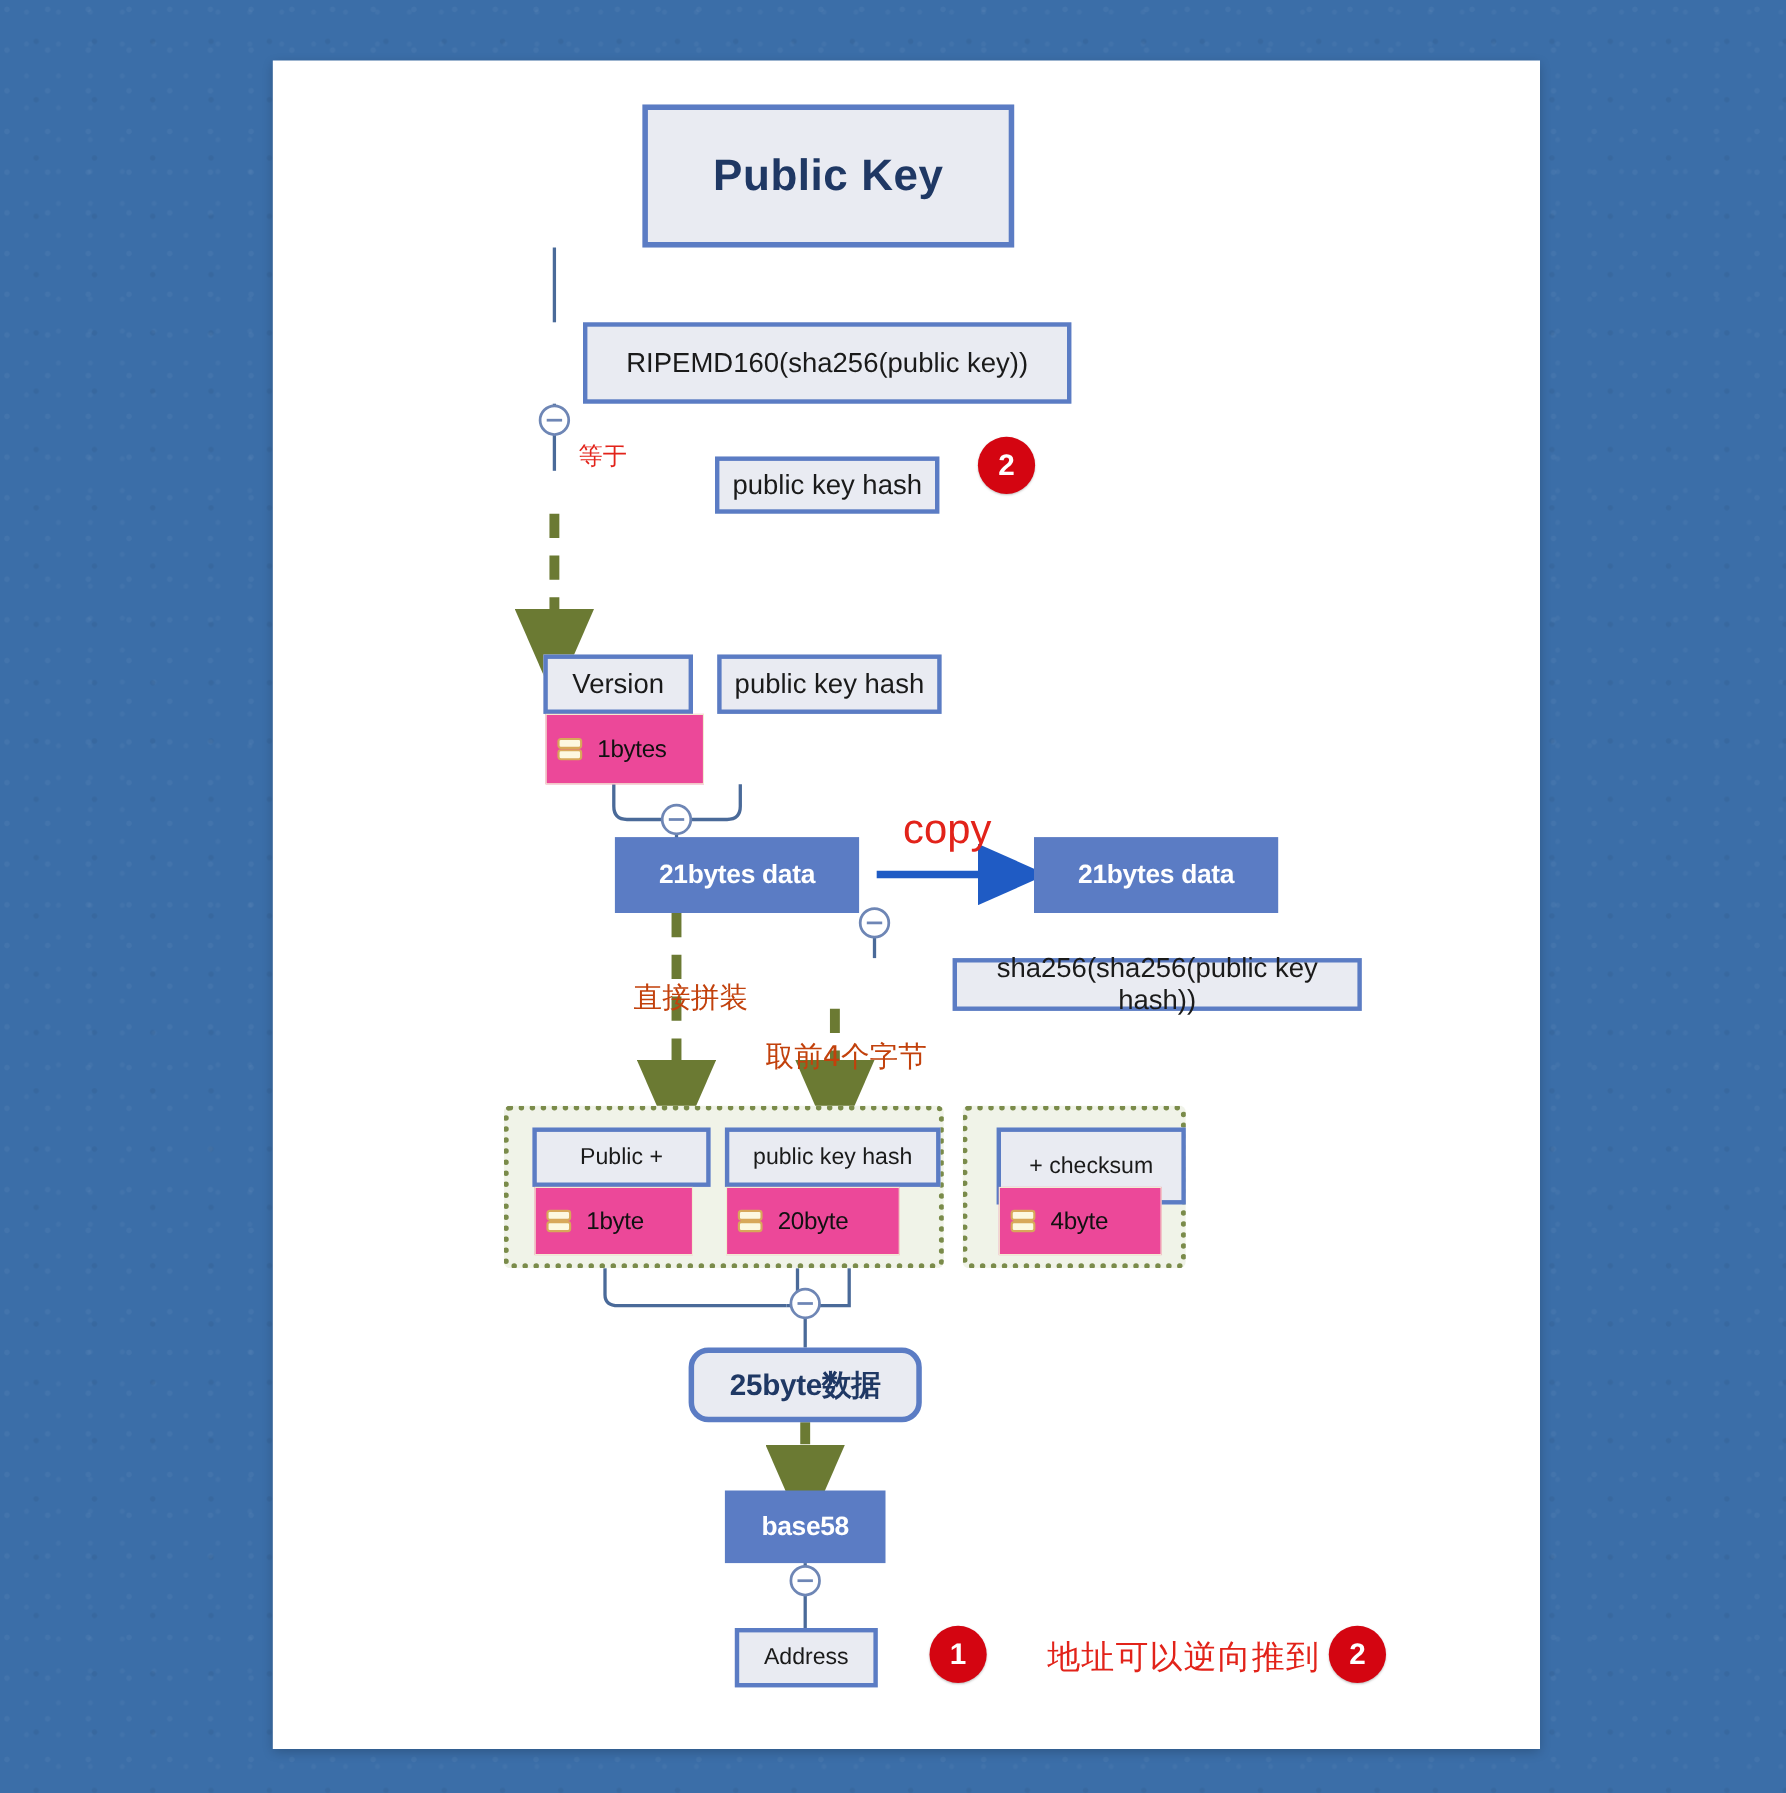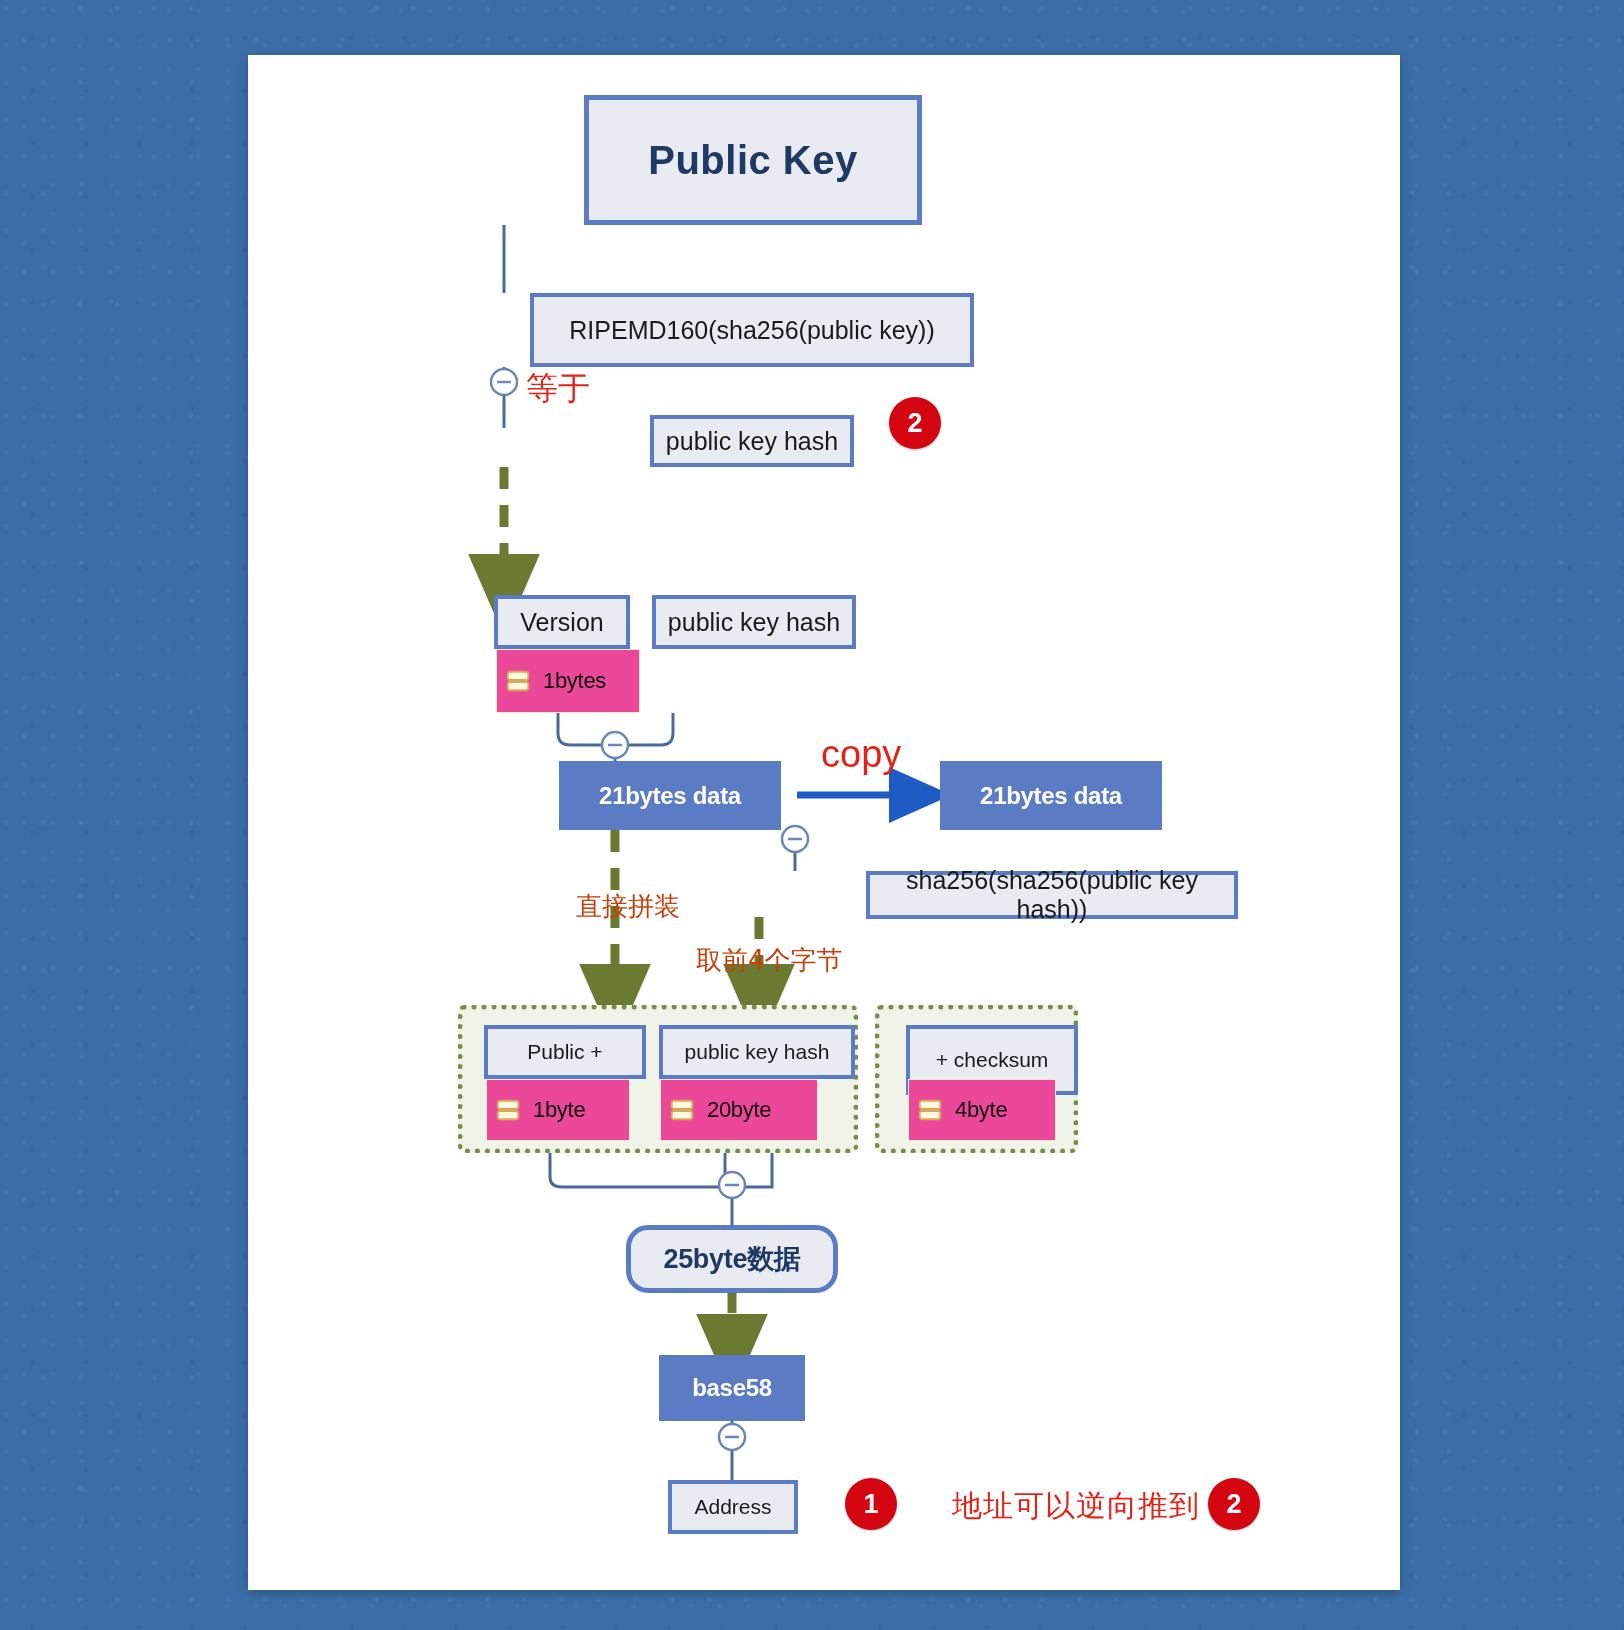--- a/index.html
+++ b/index.html
@@ -41,21 +41,21 @@
     color:#ffffff;
     border:0;
     font-weight:bold;
   }
   .rounded{border-radius:18px;}
 
   .ttl-public-key{font-size:40px;font-weight:bold;letter-spacing:.5px;color:#1f3864;}
   .t-plain{font-size:25px;color:#1a1a1a;font-weight:normal;}
   .t-small{font-size:21px;color:#1a1a1a;font-weight:normal;}
   .t-fill{font-size:24px;font-weight:bold;color:#fff;letter-spacing:-.3px;}
-  .t-fill-big{font-size:27px;font-weight:bold;color:#1f3864;letter-spacing:-.3px;border-radius:22px;}
+  .t-fill-big{font-size:27px;font-weight:bold;color:#1f3864;letter-spacing:-.3px;}
 
   
   .bytechip{
     position:absolute;box-sizing:border-box;
     background:#ec4899;
     border:1px solid #f3ead0;
     display:flex;align-items:center;gap:12px;
     padding-left:8px;
     font-size:22px;color:#1a1a1a;
   }
@@ -68,21 +68,21 @@
   .groupbox{
     position:absolute;box-sizing:border-box;
     border:5px dotted #7a8b4a;
     background:#f0f3e8;
     border-radius:6px;
   }
 
   
   .anno{position:absolute;}
   .cn-note{font-size:26px;color:#c2410c;font-family:"DejaVu Sans","Liberation Sans",sans-serif;}
-  .t-dengyu{font-size:32px;color:#e2231a;font-family:"DejaVu Sans","Liberation Sans",sans-serif;}
+  .t-dengyu{font-size:22px;color:#e2231a;font-family:"DejaVu Sans","Liberation Sans",sans-serif;margin-top:33px;}
   .t-copy{font-size:38px;color:#e2231a;font-family:"Liberation Sans",sans-serif;}
   .t-bottom-cn{font-size:30px;color:#e2231a;font-family:"DejaVu Sans","Liberation Sans",sans-serif;letter-spacing:1px;}
 
   .badge{
     position:absolute;border-radius:50%;
     background:#d40511;color:#fff;
     display:flex;align-items:center;justify-content:center;
     font-size:27px;font-weight:bold;
     box-shadow:0 1px 2px rgba(0,0,0,.25);
   }

